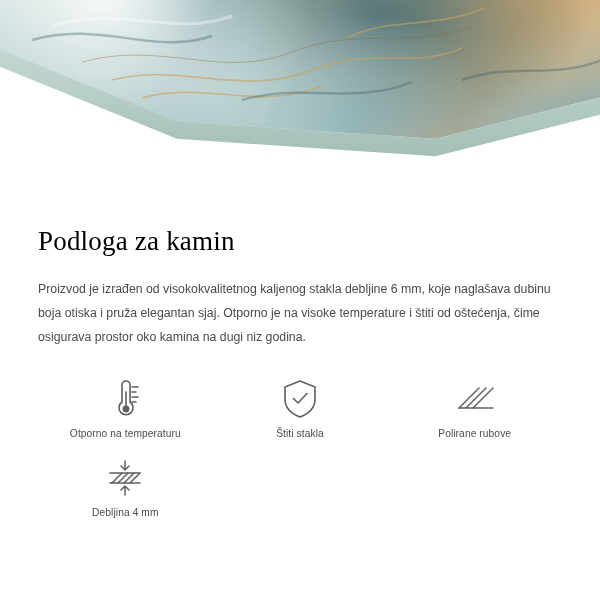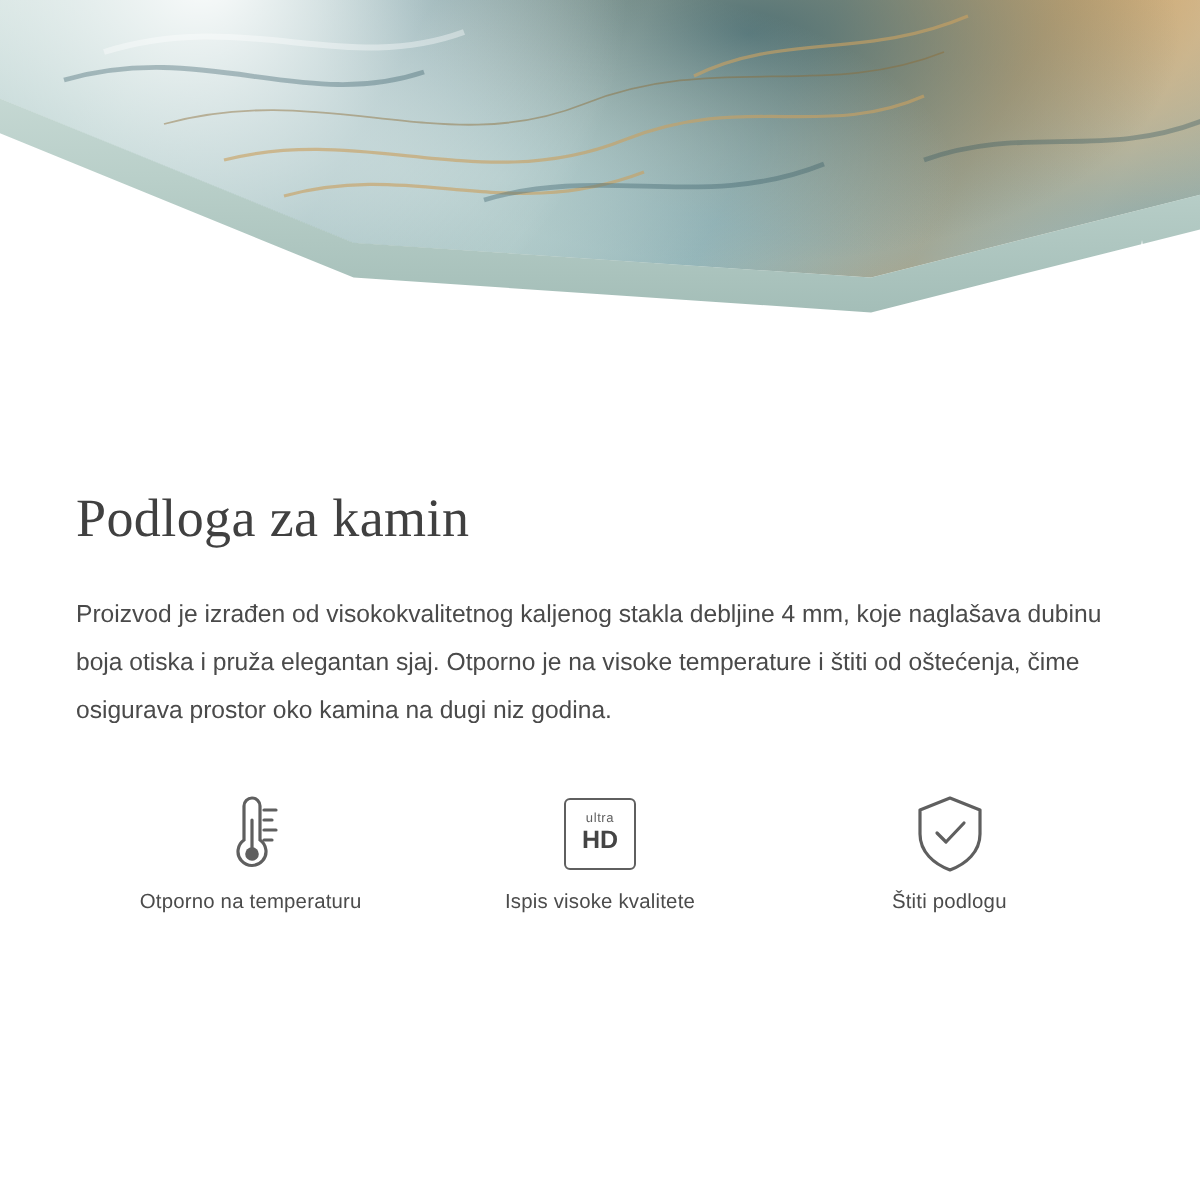--- a/index.html
+++ b/index.html
@@ -80,26 +80,26 @@
   .sparkle.s1 { right: 62px; top: 146px; }
   .sparkle.s2 { right: 18px; top: 120px; width: 22px; height: 22px; }
 
   
   .content {
     padding: 0 38px;
     box-sizing: border-box;
   }
 
   .headline {
-    margin-top: 27px;
+    margin-top: 9px;
     font-family: "Liberation Serif", serif;
     font-size: 27px;
     font-weight: 400;
     line-height: 1.32;
-    color: #404040;
+    color: #000000;
     letter-spacing: 0.2px;
   }
   .headline .line2 { display: block; }
 
   .body-copy {
     margin-top: 17px;
     font-size: 12.3px;
     line-height: 1.95;
     color: #4a4a4a;
     max-width: 528px;
@@ -198,61 +198,81 @@
       </svg>
     </div>
   </div>
 
   <div class="content">
 
     <h1 class="headline">
       <span>Podloga za kamin</span>
     </h1>
 
-    <p class="body-copy">Proizvod je izrađen od visokokvalitetnog kaljenog stakla debljine 4 mm, koje naglašava dubinu boja otiska i pruža elegantan sjaj. Otporno je na visoke temperature i štiti od oštećenja, čime osigurava prostor oko kamina na dugi niz godina.</p>
+    <p class="body-copy">Proizvod je izrađen od visokokvalitetnog kaljenog stakla debljine 6 mm, koje naglašava dubinu boja otiska i pruža elegantan sjaj. Otporno je na visoke temperature i štiti od oštećenja, čime osigurava prostor oko kamina na dugi niz godina.</p>
 
     <div class="features">
 
       <div class="feature">
         <div class="feature-icon">
           <svg width="40" height="42" viewBox="0 0 40 42">
             <g fill="none" stroke="#5f5f5f" stroke-width="1.6" stroke-linecap="round">
               <path d="M17 7 a4 4 0 0 1 8 0 v17 a7 7 0 1 1 -8 0 Z"></path>
               <circle cx="21" cy="31" r="3.4" fill="#5f5f5f" stroke="none"></circle>
               <path d="M21 14 v14"></path>
               <path d="M27 9 h6"></path>
               <path d="M27 14 h4"></path>
               <path d="M27 19 h6"></path>
               <path d="M27 24 h4"></path>
             </g>
           </svg>
         </div>
         <div class="feature-label">Otporno na temperaturu</div>
       </div>
 
-      <div class="feature">
-        <div class="feature-icon">
-          <div class="hd-box">
-            <span class="hd-ultra">ultra</span>
-            <span class="hd-main">HD</span>
-          </div>
-        </div>
-        <div class="feature-label">Ispis visoke kvalitete</div>
-      </div>
 
       <div class="feature">
         <div class="feature-icon">
           <svg width="40" height="44" viewBox="0 0 40 44">
             <g fill="none" stroke="#5f5f5f" stroke-width="1.6" stroke-linecap="round" stroke-linejoin="round">
               <path d="M20 4 L35 10 V22 C35 31 28 37 20 40 C12 37 5 31 5 22 V10 Z"></path>
               <path d="M13.5 21.5 L18 26 L27 16.5"></path>
             </g>
           </svg>
         </div>
-        <div class="feature-label">Štiti podlogu</div>
-      </div>
-
-
-
+        <div class="feature-label">Štiti stakla</div>
+      </div>
+
+
+      <div class="feature">
+        <div class="feature-icon">
+          <svg width="44" height="34" viewBox="0 0 44 34">
+            <g fill="none" stroke="#5f5f5f" stroke-width="1.5" stroke-linecap="round">
+              <path d="M6 26 L26 6"></path>
+              <path d="M13 26 L33 6"></path>
+              <path d="M20 26 L40 6"></path>
+              <path d="M6 26 H40"></path>
+            </g>
+          </svg>
+        </div>
+        <div class="feature-label">Polirane rubove</div>
+      </div>
+
+      <div class="feature">
+        <div class="feature-icon">
+          <svg width="44" height="40" viewBox="0 0 44 40">
+            <g fill="none" stroke="#5f5f5f" stroke-width="1.5" stroke-linecap="round" stroke-linejoin="round">
+              <path d="M22 3 V11"></path>
+              <path d="M18 8 L22 12 L26 8"></path>
+              <path d="M22 37 V29"></path>
+              <path d="M18 32 L22 28 L26 32"></path>
+              <path d="M7 15 H37"></path>
+              <path d="M7 25 H37"></path>
+              <path d="M9 25 L19 15 M15 25 L25 15 M21 25 L31 15 M27 25 L37 15"></path>
+            </g>
+          </svg>
+        </div>
+        <div class="feature-label">Debljina 4 mm</div>
+      </div>
 
     </div>
   </div>
 </div>
 
 </body></html>

